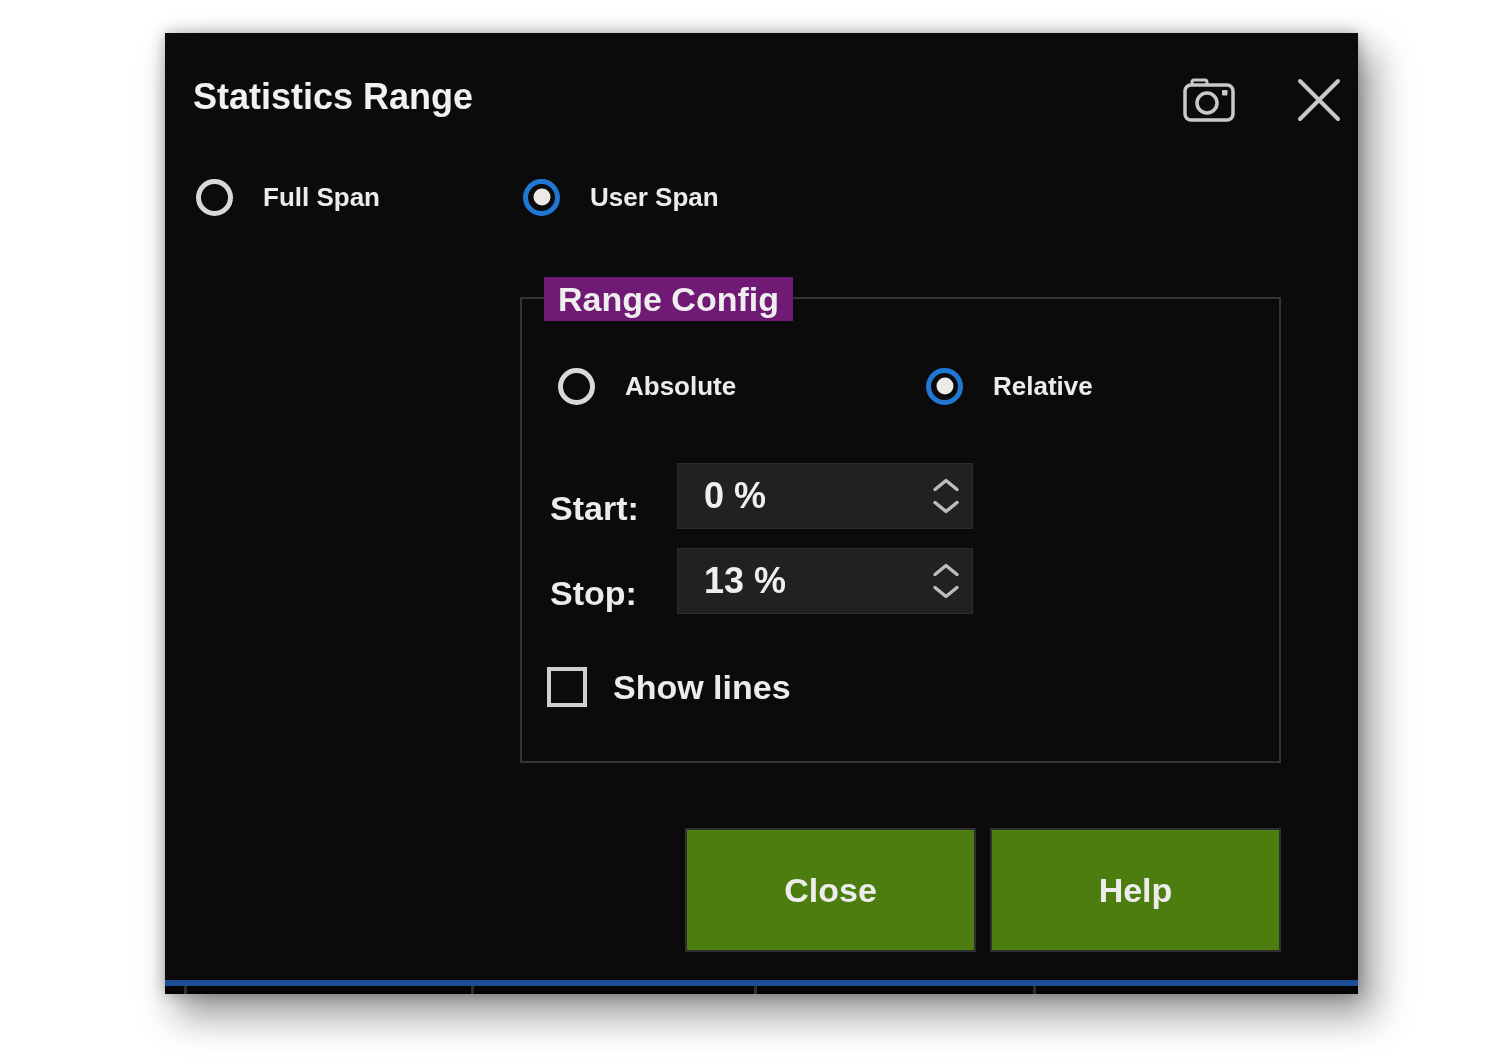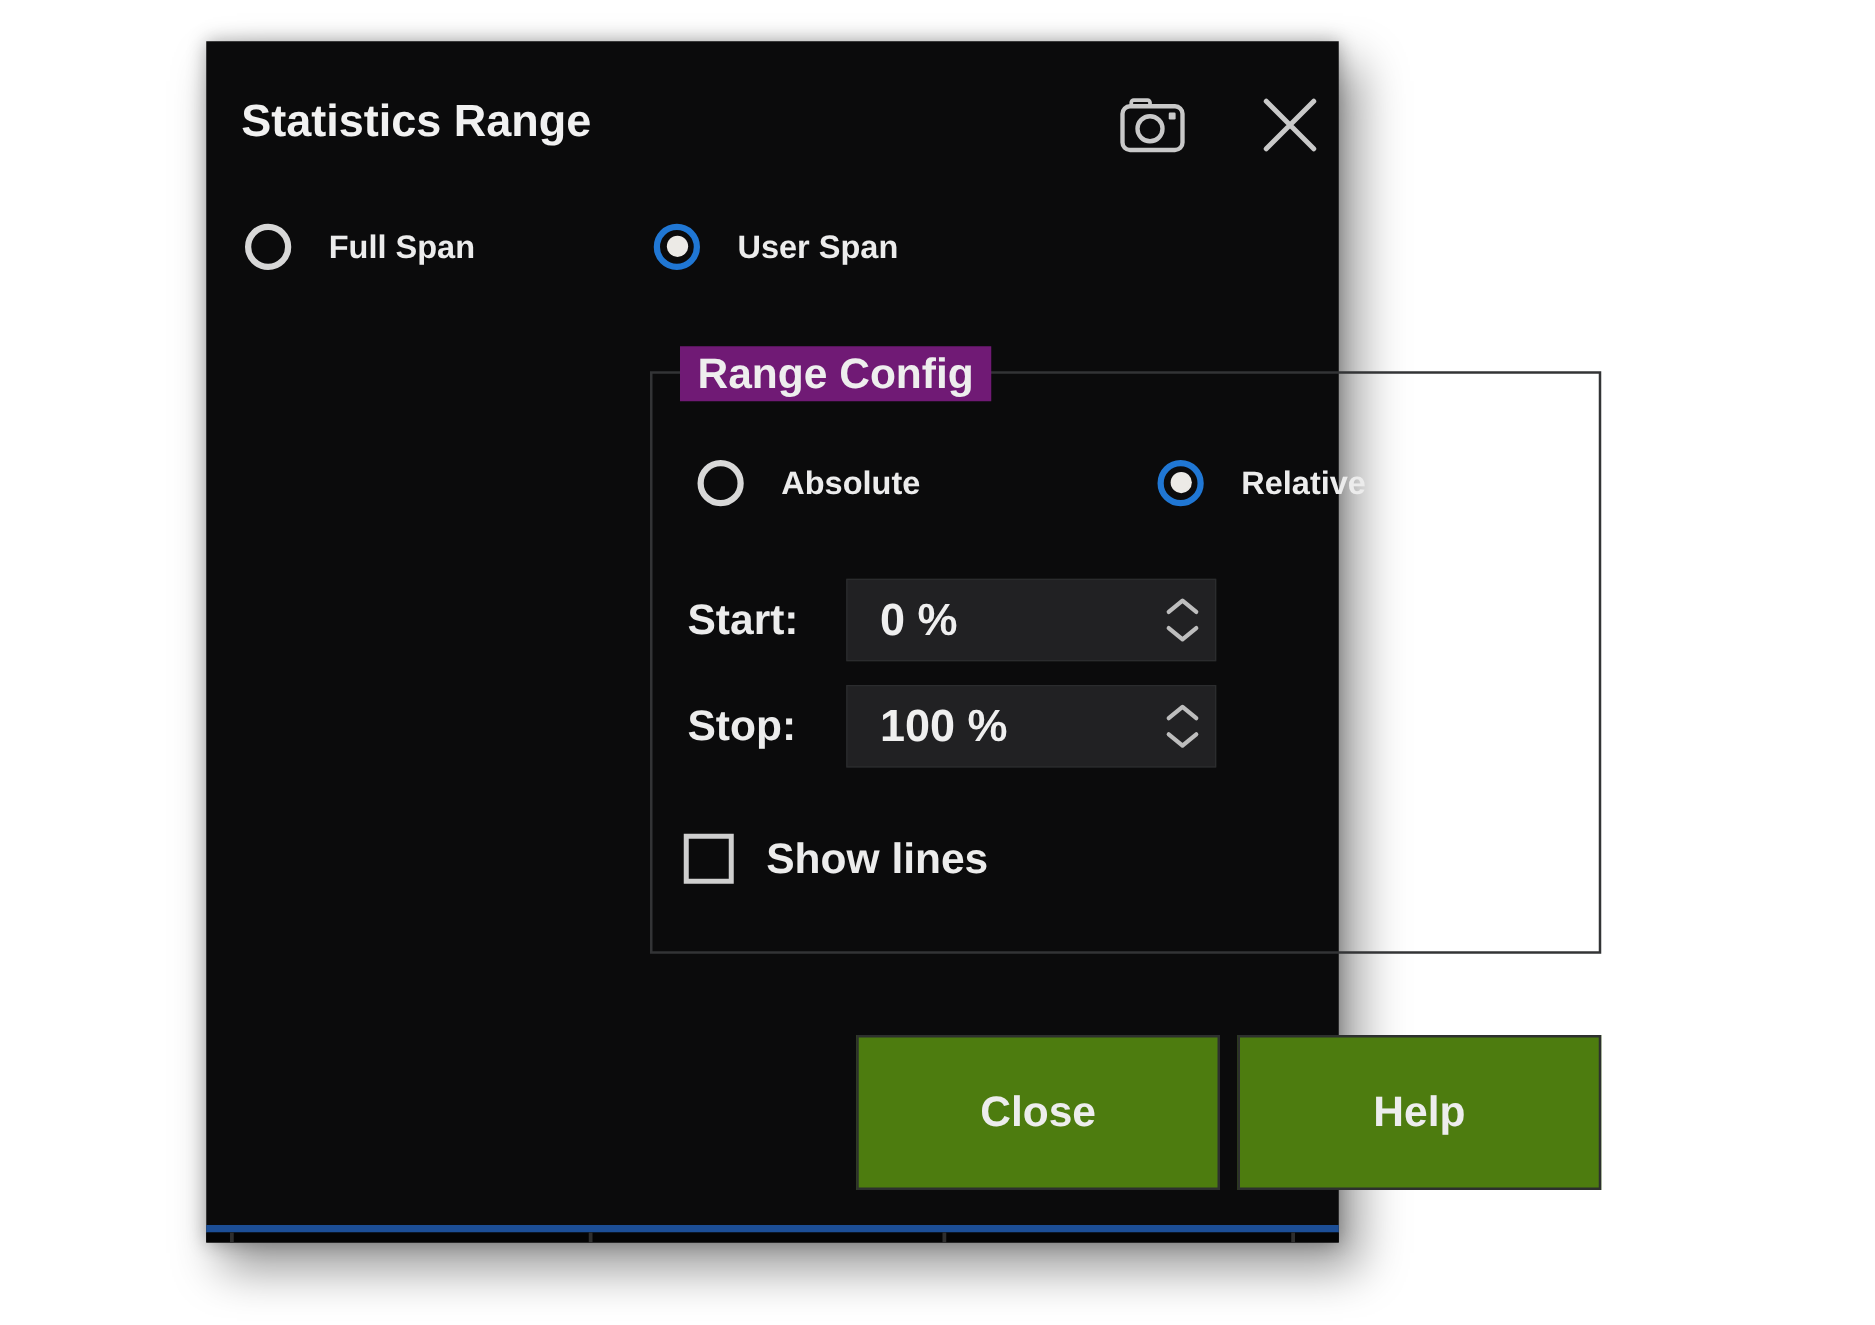--- a/index.html
+++ b/index.html
@@ -4,21 +4,21 @@
 <style>
   * { margin:0; padding:0; box-sizing:border-box; }
   html,body { width:1500px; height:1060px; }
   body {
     background:#ffffff;
     font-family:"Liberation Sans", sans-serif;
     overflow:hidden;
     position:relative;
   }
   .dialog {
-    position:absolute; left:165px; top:33px; width:906px; height:961px;
+    position:absolute; left:165px; top:33px; width:1193px; height:961px;
     background:#0b0b0c;
     box-shadow: 0 0 14px rgba(0,0,0,0.30), 14px 20px 36px 2px rgba(0,0,0,0.40);
     color:#ececec;
   }
   
   .titlebar { position:absolute; top:0; left:0; right:0; height:110px; }
   .title {
     position:absolute; left:28px; top:46px;
     font-size:36px; font-weight:600; color:#f1f1f1; line-height:1;
   }
@@ -43,21 +43,21 @@
     position:absolute; left:355px; top:264px; width:761px; height:466px;
     border:2px solid #333436;
   }
   .group-title {
     position:absolute; left:22px; top:-22px;
     background:#701a75; padding:0 14px;
     font-size:34px; font-weight:600; color:#eeeeee; line-height:44px;
   }
   .mode-row { position:absolute; left:0; top:66px; width:100%; height:42px; }
   
-  .field-label { position:absolute; left:28px; font-size:34px; font-weight:600; color:#ececec; }
+  .field-label { position:absolute; left:28px; font-size:34px; font-weight:600; color:#ececec;margin-top:12px; }
   .spinbox {
     position:absolute; left:155px; width:296px; height:66px;
     background:#212123; border:1px solid #2b2c2e;
   }
   .spin-value {
     position:absolute; left:26px; top:0; height:100%; display:flex; align-items:center;
     font-size:36px; font-weight:600; color:#efefef;
   }
   .spin-arrows {
     position:absolute; right:12px; top:50%; transform:translateY(-50%);
@@ -154,21 +154,21 @@
               <path d="M3 3 L14 12 L25 3" stroke="#bdbdbd" stroke-width="3.4" stroke-linecap="round" stroke-linejoin="round"></path>
             </svg>
           </button>
         </span>
       </div>
     </div>
 
     <div>
       <span class="field-label" style="top:263px;">Stop:</span>
       <div class="spinbox" style="top:249px;">
-        <span class="spin-value">100 %</span>
+        <span class="spin-value">13 %</span>
         <span class="spin-arrows">
           <button class="arrow">
             <svg width="28" height="15" viewBox="0 0 28 15" fill="none">
               <path d="M3 12 L14 3 L25 12" stroke="#bdbdbd" stroke-width="3.4" stroke-linecap="round" stroke-linejoin="round"></path>
             </svg>
           </button>
           <button class="arrow">
             <svg width="28" height="15" viewBox="0 0 28 15" fill="none">
               <path d="M3 3 L14 12 L25 3" stroke="#bdbdbd" stroke-width="3.4" stroke-linecap="round" stroke-linejoin="round"></path>
             </svg>

